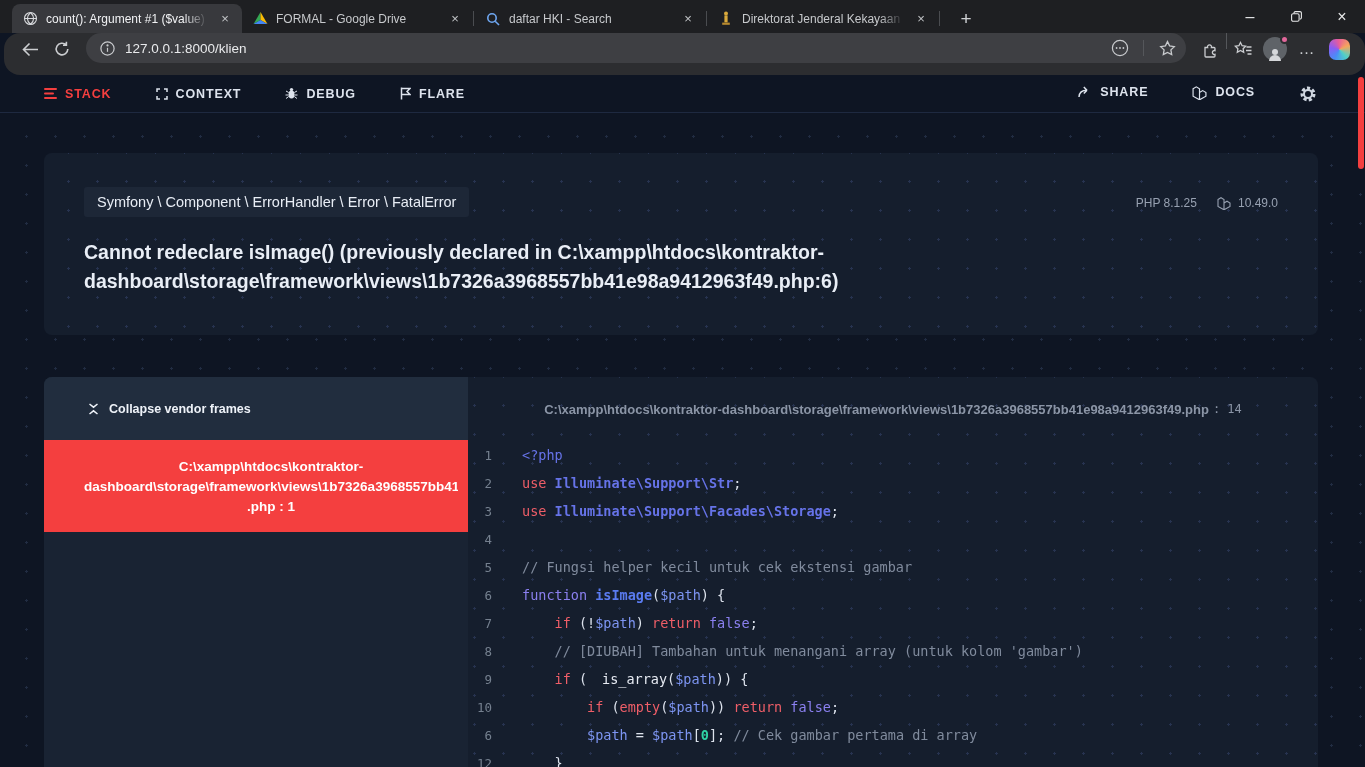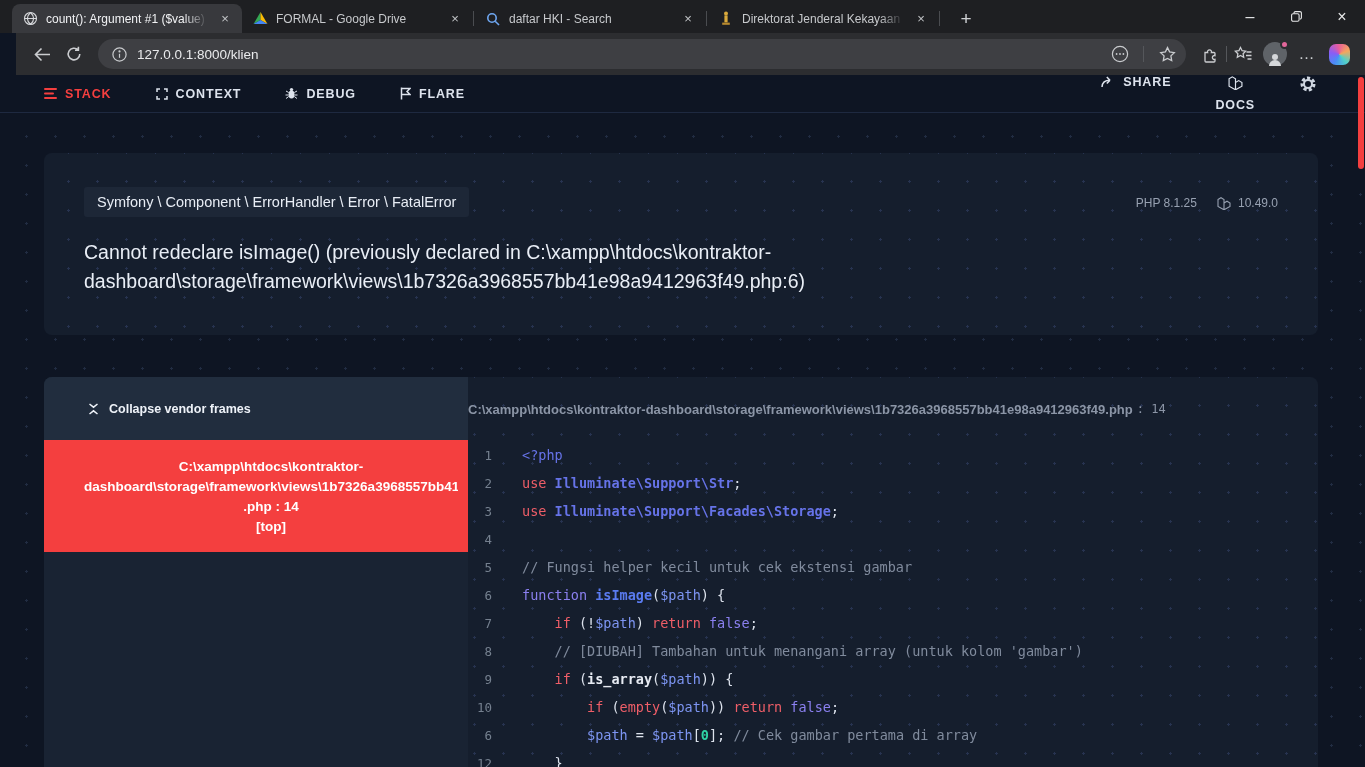--- a/index.html
+++ b/index.html
@@ -18,22 +18,22 @@
              mask-image:linear-gradient(90deg,#000 85%,transparent);}
   .tab-close{width:18px;height:18px;display:flex;align-items:center;justify-content:center;
              font-size:13px;color:#c3c5c8;border-radius:4px;}
   .tab-sep{width:1px;height:15px;background:#4a4c50;margin:0 1px 7px 1px;}
   .tab-ico{width:16px;height:16px;display:flex;align-items:center;justify-content:center;flex:none;}
   .newtab{width:30px;height:29px;display:flex;align-items:center;justify-content:center;
           color:#cfd1d4;font-size:19px;font-weight:300;margin-left:10px;}
   .win-controls{margin-left:auto;display:flex;height:33px;align-self:flex-start;}
   .win-btn{width:46px;height:33px;display:flex;align-items:center;justify-content:center;color:#e7e8e9;}
 
-  .toolbar{position:absolute;top:33px;left:16px;right:0;height:42px;background:#2c2d30;
-           display:flex;align-items:center;padding:0 10px;}
+  .toolbar{position:absolute;top:33px;left:4px;right:0;height:42px;background:#2c2d30;
+           display:flex;padding:0 10px;border-radius:16px;}
   .tb-btn{width:32px;height:32px;display:flex;align-items:center;justify-content:center;
           color:#cbcdd0;flex:none;border-radius:6px;}
   .addressbar{flex:1;height:30px;background:#3e3f43;border-radius:15px;margin:0 8px;
               display:flex;align-items:center;padding:0 6px 0 14px;gap:10px;}
   .url{color:#e9eaec;font-size:13.5px;flex:1;white-space:nowrap;}
   .pill-ico{width:26px;height:26px;display:flex;align-items:center;justify-content:center;color:#c9cbce;}
   .pill-sep{width:1px;height:16px;background:#55575b;}
   .avatar{width:24px;height:24px;border-radius:50%;background:#5f6368;position:relative;
           display:flex;align-items:flex-end;justify-content:center;overflow:visible;flex:none;}
   .avatar .dot{position:absolute;top:-2px;right:-2px;width:9px;height:9px;border-radius:50%;
@@ -55,54 +55,54 @@
                 background:#f43f3f;border-radius:3px;}
 
   .card-dots{background-image:radial-gradient(circle,#273350 1.3px,transparent 1.4px);
              background-size:29px 29px;background-position:10px 14px;}
   .error-card{position:absolute;left:44px;top:78px;width:1274px;height:182px;
               background-color:#151e2d;border-radius:8px;padding:34px 40px;}
   .card-head{display:flex;justify-content:space-between;align-items:flex-start;}
   .error-class{background:#1d2737;color:#e8edf5;font-size:14.5px;padding:7px 13px;border-radius:3px;}
   .versions{display:flex;align-items:center;gap:20px;color:#97a1b1;font-size:12px;padding-top:9px;}
   .version{display:flex;align-items:center;gap:7px;}
-  .error-message{margin:21px 0 0 0;color:#e9eef6;font-size:19.5px;font-weight:400;
+  .error-message{margin:21px 0 0 0;color:#e9eef6;font-size:19.5px;font-weight:700;
                  line-height:28.5px;max-width:790px;overflow-wrap:break-word;}
 
   .stack-card{position:absolute;left:44px;top:302px;width:1274px;height:470px;
               background-color:#151e2d;border-radius:8px 8px 0 0;display:flex;overflow:hidden;}
   .sidebar{width:424px;flex:none;display:flex;flex-direction:column;background:#192333;}
   .sidebar-head{height:63px;background:#212d3e;display:flex;align-items:center;
                 padding-left:44px;flex:none;}
   .collapse-btn{display:flex;align-items:center;gap:10px;color:#eef2f8;
                 font-size:12.5px;font-weight:700;background:none;border:none;padding:0;}
   .frame-red{background:#f43f3f;padding:17px 10px 15px 40px;color:#fff;font-size:13.5px;
              font-weight:700;line-height:20px;overflow:hidden;flex:none;}
   .frame-red p{margin:0;white-space:nowrap;overflow:hidden;text-align:center;}
   .sidebar-rest{flex:1;background:#192333;}
 
   .editor{flex:1;overflow:hidden;display:flex;flex-direction:column;}
-  .editor-head{height:64px;flex:none;display:flex;align-items:center;
+  .editor-head{height:64px;flex:none;display:flex;align-items:center;justify-content:center;
                color:#8b95a6;font-size:13px;font-weight:700;}
   .editor-head .lineno{font-family:"DejaVu Sans Mono",monospace;font-weight:400;font-size:12px;margin-left:4px;}
   .code{flex:1;}
   .row{display:flex;align-items:center;height:28px;
        font-family:"DejaVu Sans Mono",monospace;font-size:13.5px;}
   .gutter{width:24px;flex:none;text-align:right;color:#75808f;font-size:12.5px;}
   .code-text{margin-left:30px;white-space:pre;color:#dde3ed;}
   .c-tag{color:#6673e8;}
   .c-kw{color:#ef5e68;}
   .c-cls{color:#6673e8;font-weight:700;}
   .c-fn{color:#8b80f0;}
   .c-fname{color:#5a7bf0;font-weight:700;margin-top:38px;}
   .c-var{color:#7d95f2;}
   .c-kw2{color:#8b80f0;}
   .c-cm{color:#808b9d;}
   .c-num{color:#2fd3a5;font-weight:700;}
-  .c-b{color:#e7ebf3;font-weight:700;}
+  .c-b{color:#e7ebf3;font-weight:400;margin-left:15px;}
   .c-pl{color:#dde3ed;}
 
   svg{display:block;}
 </style>
 </head>
 <body>
 
 <div class="window">
 
   <div class="tabbar">
@@ -273,21 +273,21 @@
 
       <div class="nav-right">
         <div class="nav-item" style="margin:0;">
           <span>
             <svg width="14" height="12" viewBox="0 0 14 12" fill="none" stroke="#dde3ed" stroke-width="1.5">
               <path d="M1 11C1.3 6 4.2 4.3 9 4.3M9 4.3L5.8 1M9 4.3L5.8 7.6"></path>
               </svg>
           </span>
           <span>SHARE</span>
         </div>
-        <div class="nav-item" style="margin:0;flex-direction:column;">
+        <div class="nav-item" style="margin:0;">
           <span>
             <svg width="15" height="15" viewBox="0 0 14 14" fill="none" stroke="#dde3ed" stroke-width="1.1">
               <path d="M1 3.5L4 1.7 7 3.5V7l3-1.8L13 7v3.5L7 13.8 1 10.5zM7 7v6.8"></path>
               </svg>
           </span>
           <span>DOCS</span>
         </div>
         <div>
           <svg width="18" height="18" viewBox="0 0 18 18" fill="none">
             <circle cx="9" cy="9" r="5.2" stroke="#cfd6e0" stroke-width="4.6" stroke-dasharray="2.7 1.9"></circle>
@@ -325,22 +325,21 @@
               <svg width="11" height="12" viewBox="0 0 11 12" fill="none" stroke="#eef2f8" stroke-width="1.5">
                 <path d="M1.5 1l4 3.2L9.5 1M1.5 11l4-3.2 4 3.2"></path>
                 </svg>
             </span>
             <span>Collapse vendor frames</span>
           </button>
         </div>
         <div class="frame-red">
           <p>C:\xampp\htdocs\kontraktor-</p>
           <p>dashboard\storage\framework\views\1b7326a3968557bb41e</p>
-          <p>.php : 14</p>
-          <p>[top]</p>
+          <p>.php : 1</p>
         </div>
         <div class="sidebar-rest"></div>
       </div>
 
       <div class="editor">
         <div class="editor-head">
           <span>C:\xampp\htdocs\kontraktor-dashboard\storage\framework\views\1b7326a3968557bb41e98a9412963f49.php</span>
           <span class="lineno">: 14</span>
         </div>
         <div class="code" id="code-rows">

